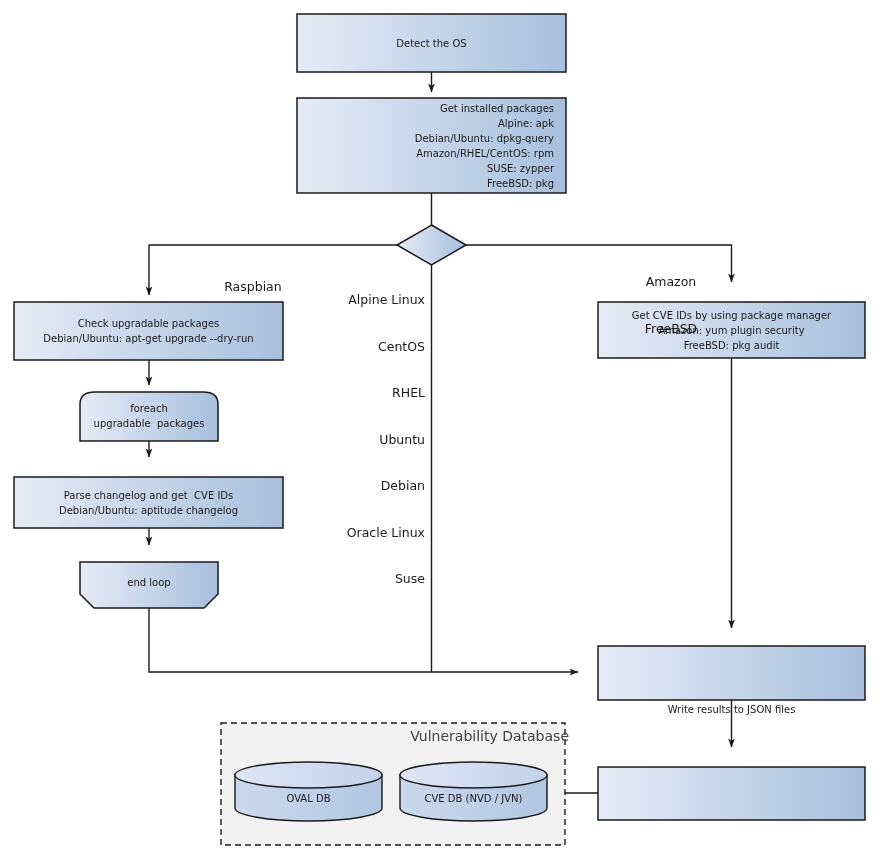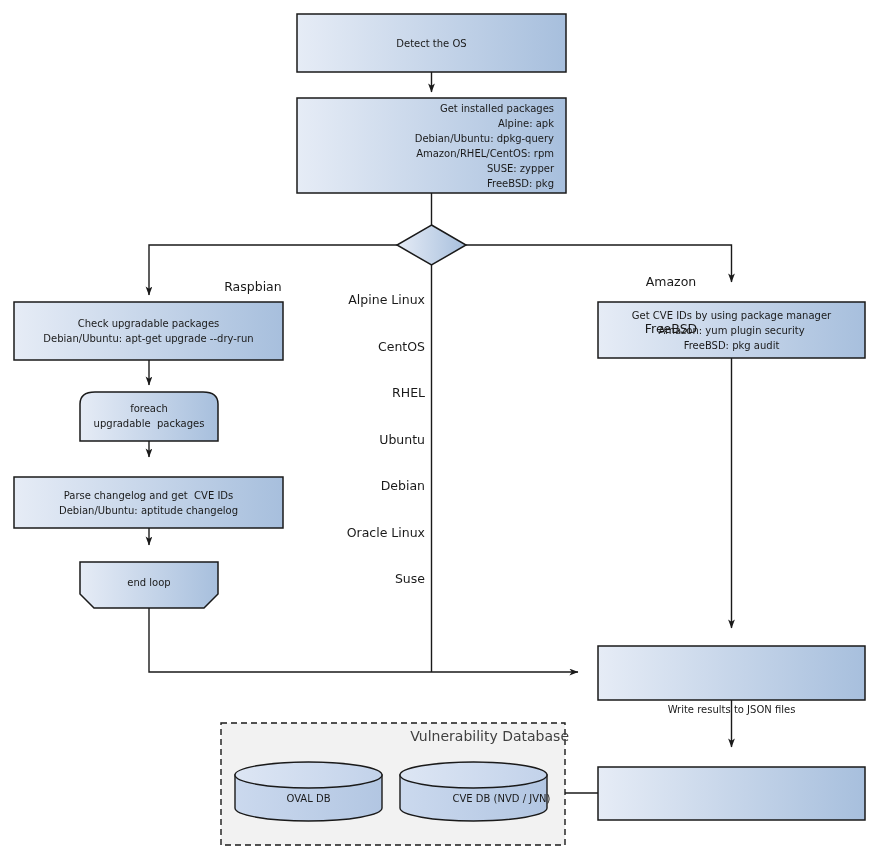--- a/index.html
+++ b/index.html
@@ -195,21 +195,21 @@
 
   <div class="node-label" style="left:598px;top:682px;width:267px;height:54px;">
     <span>Write results to JSON files</span>
   </div>
 
 
   <div class="node-label" style="left:235px;top:775px;width:147px;height:46px;">
     <span>OVAL DB</span>
   </div>
 
-  <div class="node-label" style="left:400px;top:775px;width:147px;height:46px;padding-left:28px;">
+  <div class="node-label" style="left:400px;top:775px;width:147px;height:46px;">
     <span>CVE DB (NVD / JVN)</span>
   </div>
 
   <div class="group-title" style="left:240px;top:728px;width:329px;">
     <span>Vulnerability Database</span>
   </div>
 
   <div class="edge-label right" style="left:245px;top:261px;width:180px;">
     <div>Alpine Linux</div>
     <div>CentOS</div>

